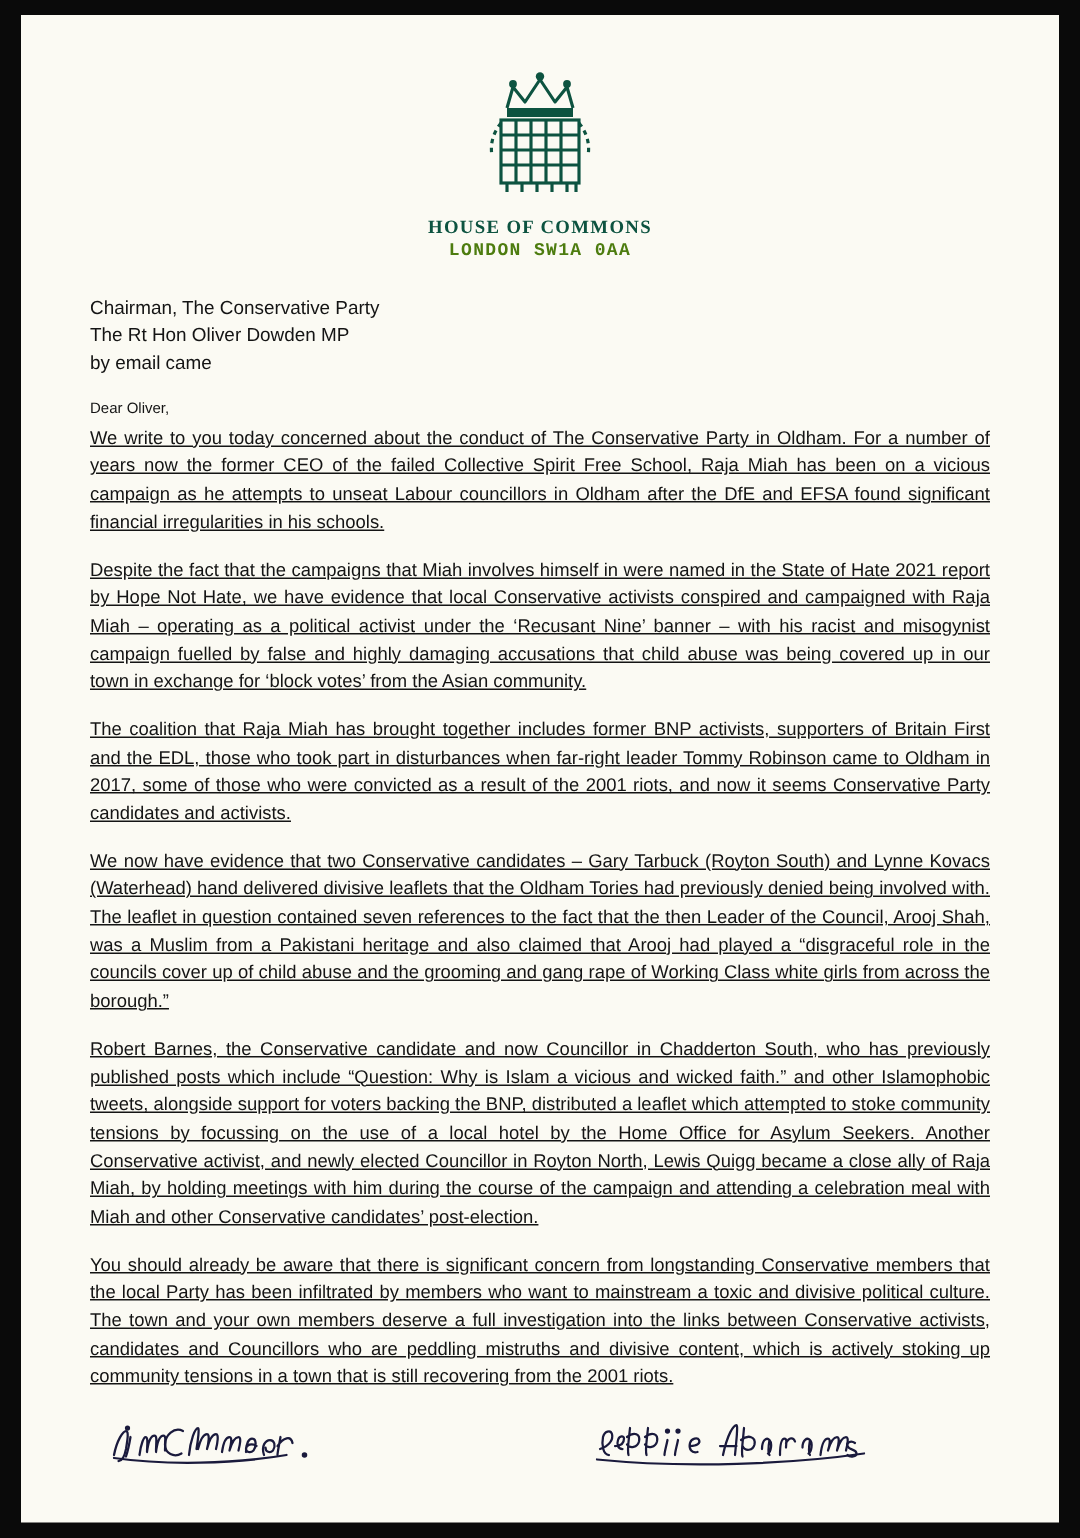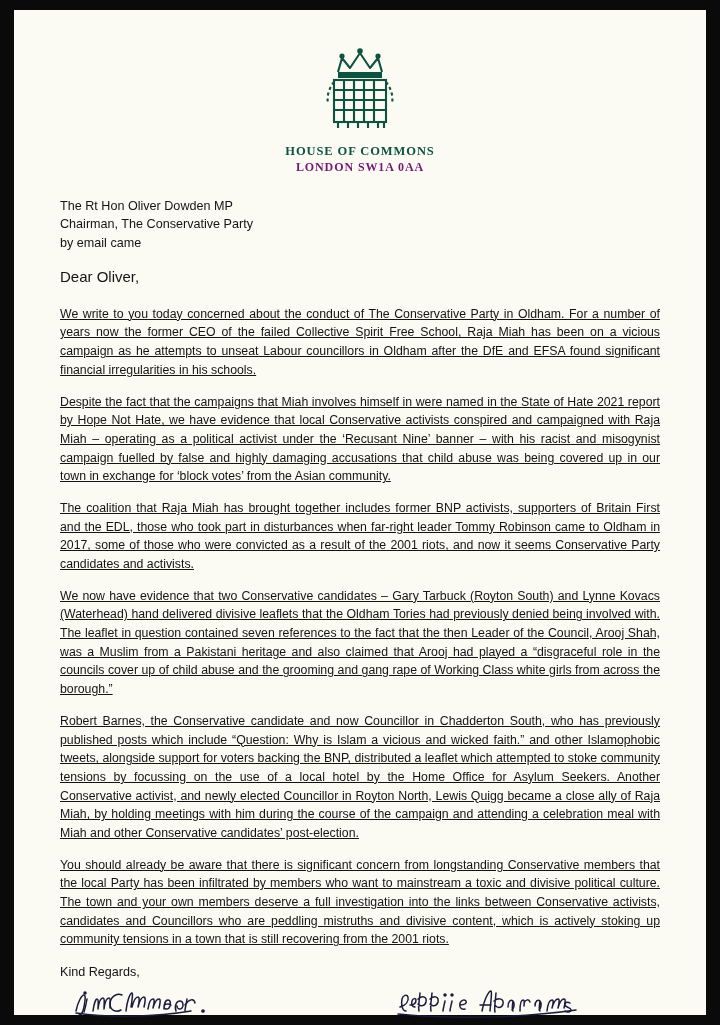--- a/index.html
+++ b/index.html
@@ -35,24 +35,24 @@
     margin: 0 auto 6px auto;
   }
   .lh-line1 {
     font-family: "Liberation Serif", serif;
     font-size: 12.5px;
     letter-spacing: 0.9px;
     color: #0d5340;
     font-weight: 700;
   }
   .lh-line2 {
-    font-family: Liberation Serif, serif;
+    font-family: Liberation Mono, monospace;
     font-size: 12px;
     letter-spacing: 0.9px;
-    color: #701a75;
+    color: #4d7c0f;
     font-weight: 700;
     margin-top: 1px;
   }
   
   .addr {
     font-size: 12.6px;
     line-height: 1.45;
     margin-bottom: 16px;
   }
   .refrow {
@@ -60,22 +60,22 @@
     justify-content: space-between;
     align-items: baseline;
     font-size: 12.6px;
     margin-bottom: 14px;
   }
   .refrow .date sup {
     font-size: 8.5px;
     vertical-align: super;
   }
   .salutation {
-    font-size: 15px;
-    margin-bottom: 20px;
+    font-size: 10px;
+    margin-bottom: 5px;
   }
   .para {
     font-size: 12.3px;
     line-height: 1.52;
     text-align: justify;
     margin: 0 0 13px 0;
     text-decoration: underline;
   }
   .kind {
     font-size: 12.6px;
@@ -130,36 +130,35 @@
         <path d="M26 76 l0 6 M36 76 l0 6 M46 76 l0 6 M56 76 l0 6 M66 76 l0 6 M72 76 l0 6"></path>
 
         <path d="M22 36 q-8 10 -6 22 M74 36 q8 10 6 22" stroke-dasharray="3 3"></path>
       </g>
     </svg>
     <div class="lh-line1">HOUSE OF COMMONS</div>
     <div class="lh-line2">LONDON SW1A 0AA</div>
   </div>
 
   <div class="addr">
+    <div>Chairman, The Conservative Party</div>
     <div>The Rt Hon Oliver Dowden MP</div>
-    <div>Chairman, The Conservative Party</div>
     <div>by email came</div>
   </div>
 
 
   <div class="salutation">Dear Oliver,</div>
 
   <p class="para">We write to you today concerned about the conduct of The Conservative Party in Oldham. For a number of years now the former CEO of the failed Collective Spirit Free School, Raja Miah has been on a vicious campaign as he attempts to unseat Labour councillors in Oldham after the DfE and EFSA found significant financial irregularities in his schools.</p>
   <p class="para">Despite the fact that the campaigns that Miah involves himself in were named in the State of Hate 2021 report by Hope Not Hate, we have evidence that local Conservative activists conspired and campaigned with Raja Miah – operating as a political activist under the ‘Recusant Nine’ banner – with his racist and misogynist campaign fuelled by false and highly damaging accusations that child abuse was being covered up in our town in exchange for ‘block votes’ from the Asian community.</p>
   <p class="para">The coalition that Raja Miah has brought together includes former BNP activists, supporters of Britain First and the EDL, those who took part in disturbances when far-right leader Tommy Robinson came to Oldham in 2017, some of those who were convicted as a result of the 2001 riots, and now it seems Conservative Party candidates and activists.</p>
   <p class="para">We now have evidence that two Conservative candidates – Gary Tarbuck (Royton South) and Lynne Kovacs (Waterhead) hand delivered divisive leaflets that the Oldham Tories had previously denied being involved with. The leaflet in question contained seven references to the fact that the then Leader of the Council, Arooj Shah, was a Muslim from a Pakistani heritage and also claimed that Arooj had played a “disgraceful role in the councils cover up of child abuse and the grooming and gang rape of Working Class white girls from across the borough.”</p>
   <p class="para">Robert Barnes, the Conservative candidate and now Councillor in Chadderton South, who has previously published posts which include “Question: Why is Islam a vicious and wicked faith.” and other Islamophobic tweets, alongside support for voters backing the BNP, distributed a leaflet which attempted to stoke community tensions by focussing on the use of a local hotel by the Home Office for Asylum Seekers. Another Conservative activist, and newly elected Councillor in Royton North, Lewis Quigg became a close ally of Raja Miah, by holding meetings with him during the course of the campaign and attending a celebration meal with Miah and other Conservative candidates’ post-election.</p>
   <p class="para">You should already be aware that there is significant concern from longstanding Conservative members that the local Party has been infiltrated by members who want to mainstream a toxic and divisive political culture. The town and your own members deserve a full investigation into the links between Conservative activists, candidates and Councillors who are peddling mistruths and divisive content, which is actively stoking up community tensions in a town that is still recovering from the 2001 riots.</p>
 
-  <div class="kind">Kind Regards,</div>
 
   <div class="sigrow">
     <div class="sigcol">
       <svg class="sigimg" width="190" height="42" viewBox="0 0 190 42">
         <g fill="none" stroke="#1a1a3c" stroke-width="1.5" stroke-linecap="round">
           <path d="M16 30 c2-10 6-16 8-16 c2 0 1 6 0 12 c-1 5-3 8-5 8"></path>
           <path d="M27 18 c-1 6-2 10-3 13"></path>
           <circle cx="25" cy="12" r="1" fill="#1a1a3c"></circle>
           <path d="M33 30 c1-8 3-12 4-12 c2 0 1 6 1 10 M38 28 c1-8 3-11 5-11 c2 0 1 6 1 10 M44 28 c1-8 3-11 5-11 c2 0 1 6 1 10"></path>
           <path d="M62 14 c-6-3-12 3-12 9 c0 6 6 9 11 6"></path>

